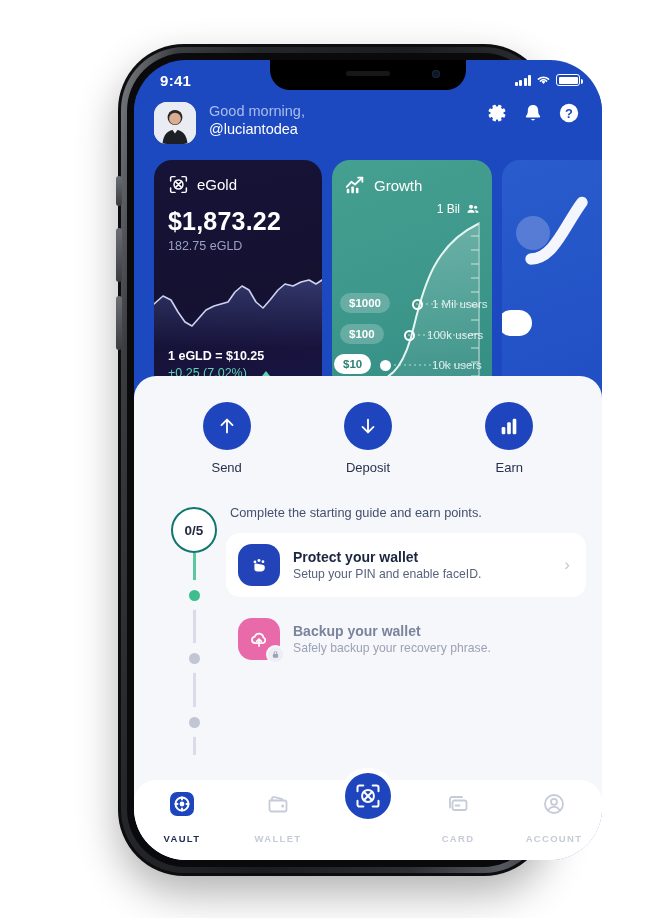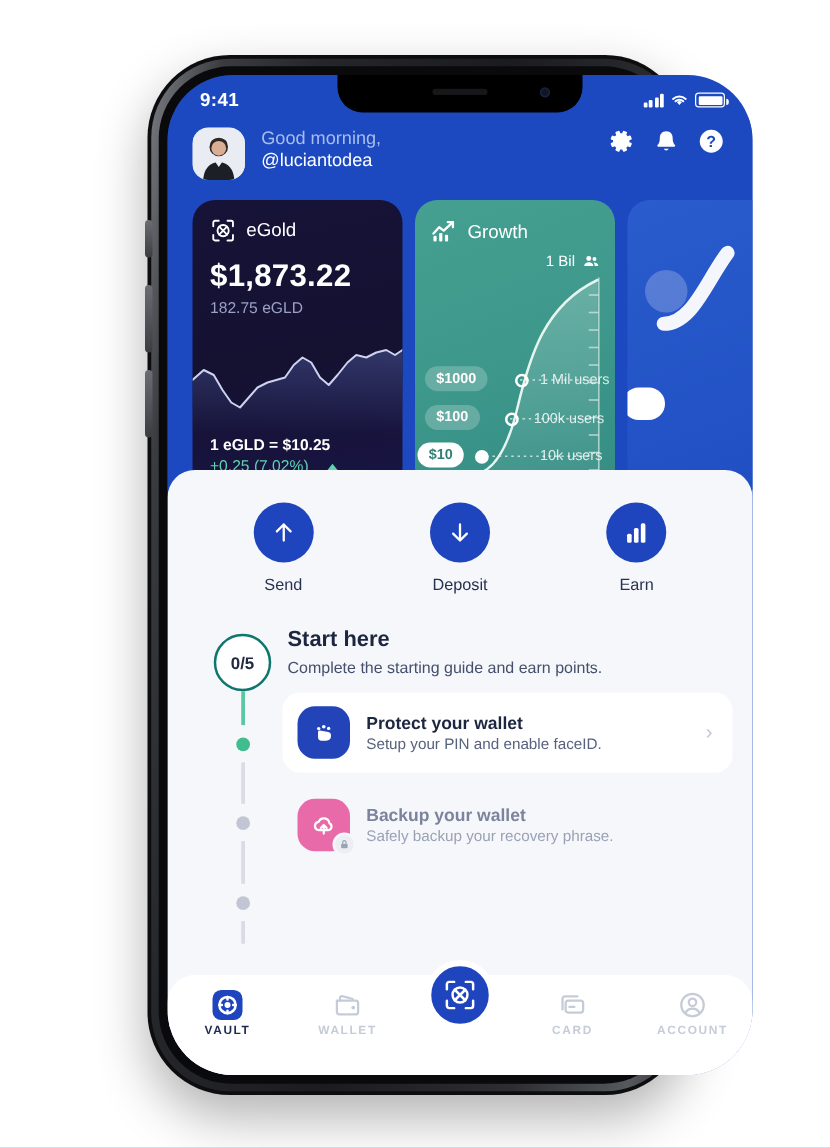--- a/index.html
+++ b/index.html
@@ -210,21 +210,21 @@
   .step-s { font-size: 12.2px; color: #58627d; margin-top: 2px; }
   .step-s.muted { color: #9aa2b6; }
   .chev { color: #c3c8d6; font-size: 17px; padding-right: 4px; }
 
   
   .tabbar {
     position: absolute; left: 0; right: 0; bottom: 0; height: 80px;
     background: #fff; border-radius: 22px 22px 0 0; z-index: 20;
     display: flex; align-items: flex-start; padding-top: 12px;
   }
-  .tab { flex: 1; display: flex; flex-direction: column; align-items: center; gap: 3px; cursor: pointer; }
+  .tab { flex: 1; display: flex; flex-direction: column; align-items: center; gap: 17px; cursor: pointer; }
   .tab .ti { width: 24px; height: 24px; display:flex;align-items:center;justify-content:center }
   .tab .ti svg { width: 100%; height: 100%; display:block }
   .tab .tl { font-size: 9.5px; letter-spacing: 1.3px; color: #c6cbd8; font-weight: bold; }
   .tab.active .tl { color: #1d2a52; }
   .tab-vault-ico { width: 24px; height: 24px; border-radius: 7px; background:#1e45bd; display:flex;align-items:center;justify-content:center }
   .tab-vault-ico svg { width: 15px; height: 15px; }
   .tab-center { flex:none; width: 84px; position: relative; }
   .fab {
     position: absolute; left: 50%; transform: translateX(-50%); top: -24px;
     width: 56px; height: 56px; border-radius: 50%; background: #1e45bd;
@@ -483,21 +483,20 @@
               </div>
           <div class="tl-node off" style="top:136px;">
                 <i></i>
               </div>
           <div class="tl-node off" style="top:200px;">
                 <i></i>
               </div>
         </div>
 
         <div class="start-head">
-          <div class="start-title">Start here</div>
           <div class="start-sub">Complete the starting guide and earn points.</div>
         </div>
 
         <div class="steps">
 
           <div class="step">
             <div class="step-ico" style="background:#2344b8;">
               <svg viewBox="0 0 24 24" fill="#fff">
                 <circle cx="7.6" cy="8.6" r="1.5"></circle>
                     <circle cx="12" cy="7" r="1.6"></circle>

